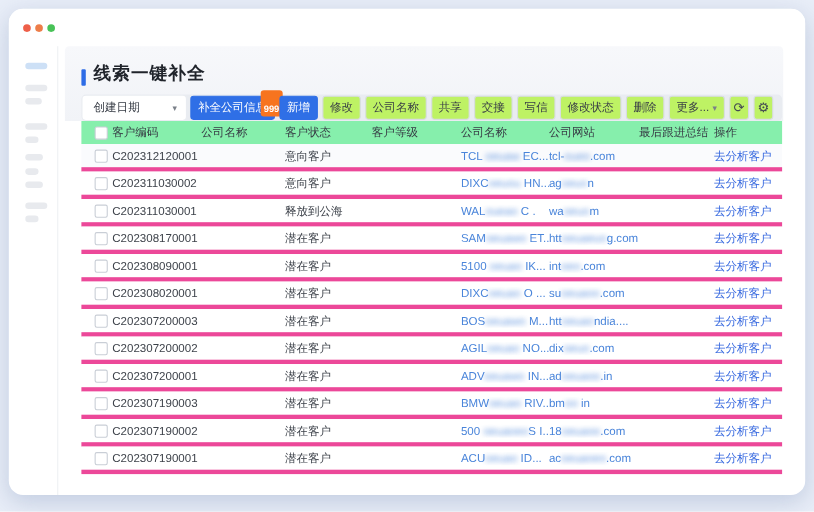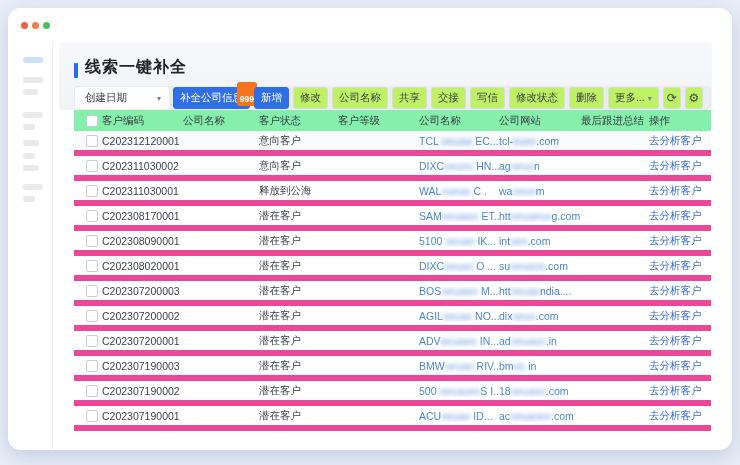--- a/index.html
+++ b/index.html
@@ -27,21 +27,21 @@
   .btn { height:22px; display:inline-flex; align-items:center; border-radius:3px; font-size:10.5px;
          padding:0 6px; white-space:nowrap; cursor:pointer; position:relative; }
   .btn.primary { background:#2f6fe6; color:#fff; border:1px solid #2f6fe6; }
   .btn.ghost { background:#bef264; color:#3a3f46; border:1px solid #d8dce2; }
   .btn.icon-btn { width:22px; justify-content:center; padding:0; font-size:12px; color:#444a52; }
   .badge { position:absolute; top:-6px; right:-8px; background:#f7741f; color:#fff; font-size:8.5px;
            line-height:11px; height:11px; padding:12px 3px; border-radius:3px; font-weight:700; }
   .more-caret { margin-left:3px; }
   .table { margin-left:15px; width:637px; }
   .trow { display:grid; grid-template-columns:28px 81px 76px 79px 81px 80px 82px 68px 62px;
-          align-items:center; height:25px; background:#fff; border-bottom:6px solid #ec4899;
+          align-items:center; height:25px; background:#fff; border-bottom:4px solid #ec4899;
           font-size:10.5px; color:#3d424a; }
   .trow.head { height:21px; background:#86efac; border-bottom:none; color:#363b44; font-weight:400; }
   .trow:first-of-type { }
   #rows .trow:first-child { background:#fafbfd; }
   .cb { width:12px; height:12px; margin-left:12px; background:#fff; border:1px solid #c9ced6; border-radius:2px; cursor:pointer; }
   .cell { white-space:nowrap; overflow:hidden; }
   .cell.link { color:#4a85da; cursor:pointer; }
   .masked { filter:blur(2.2px); opacity:.8; }
   .action a { color:#3467df; text-decoration:none; cursor:pointer; }
 </style>

